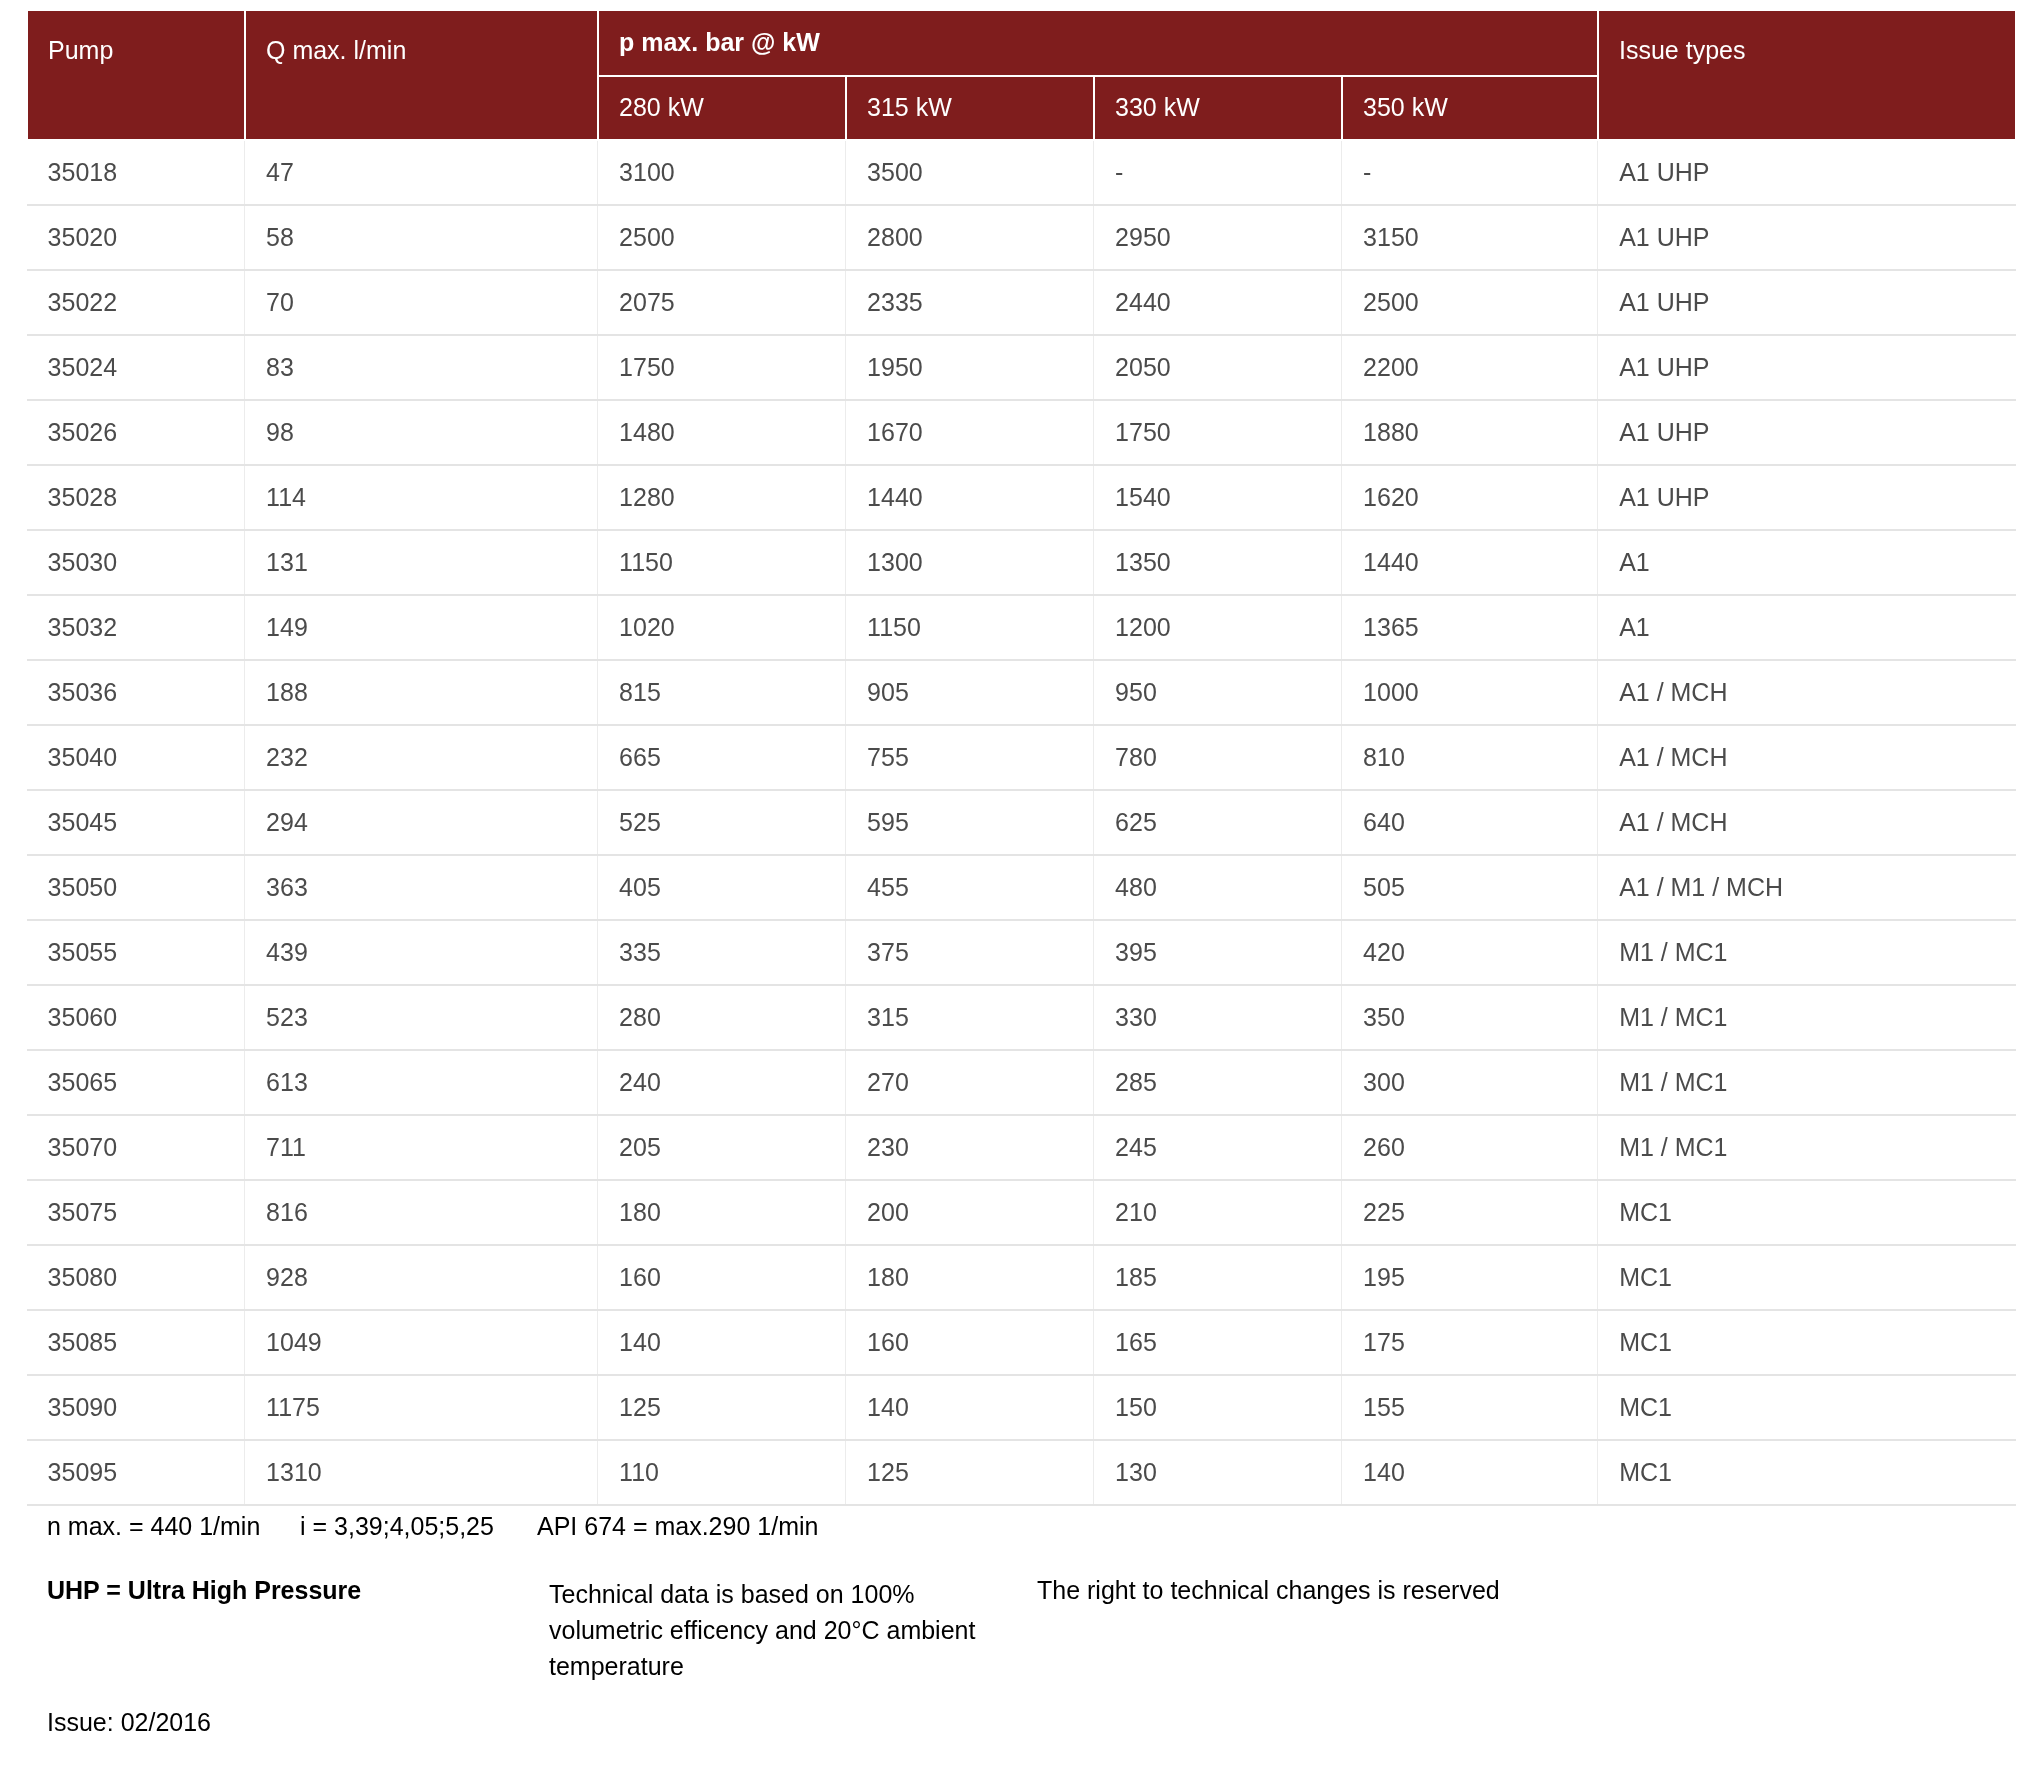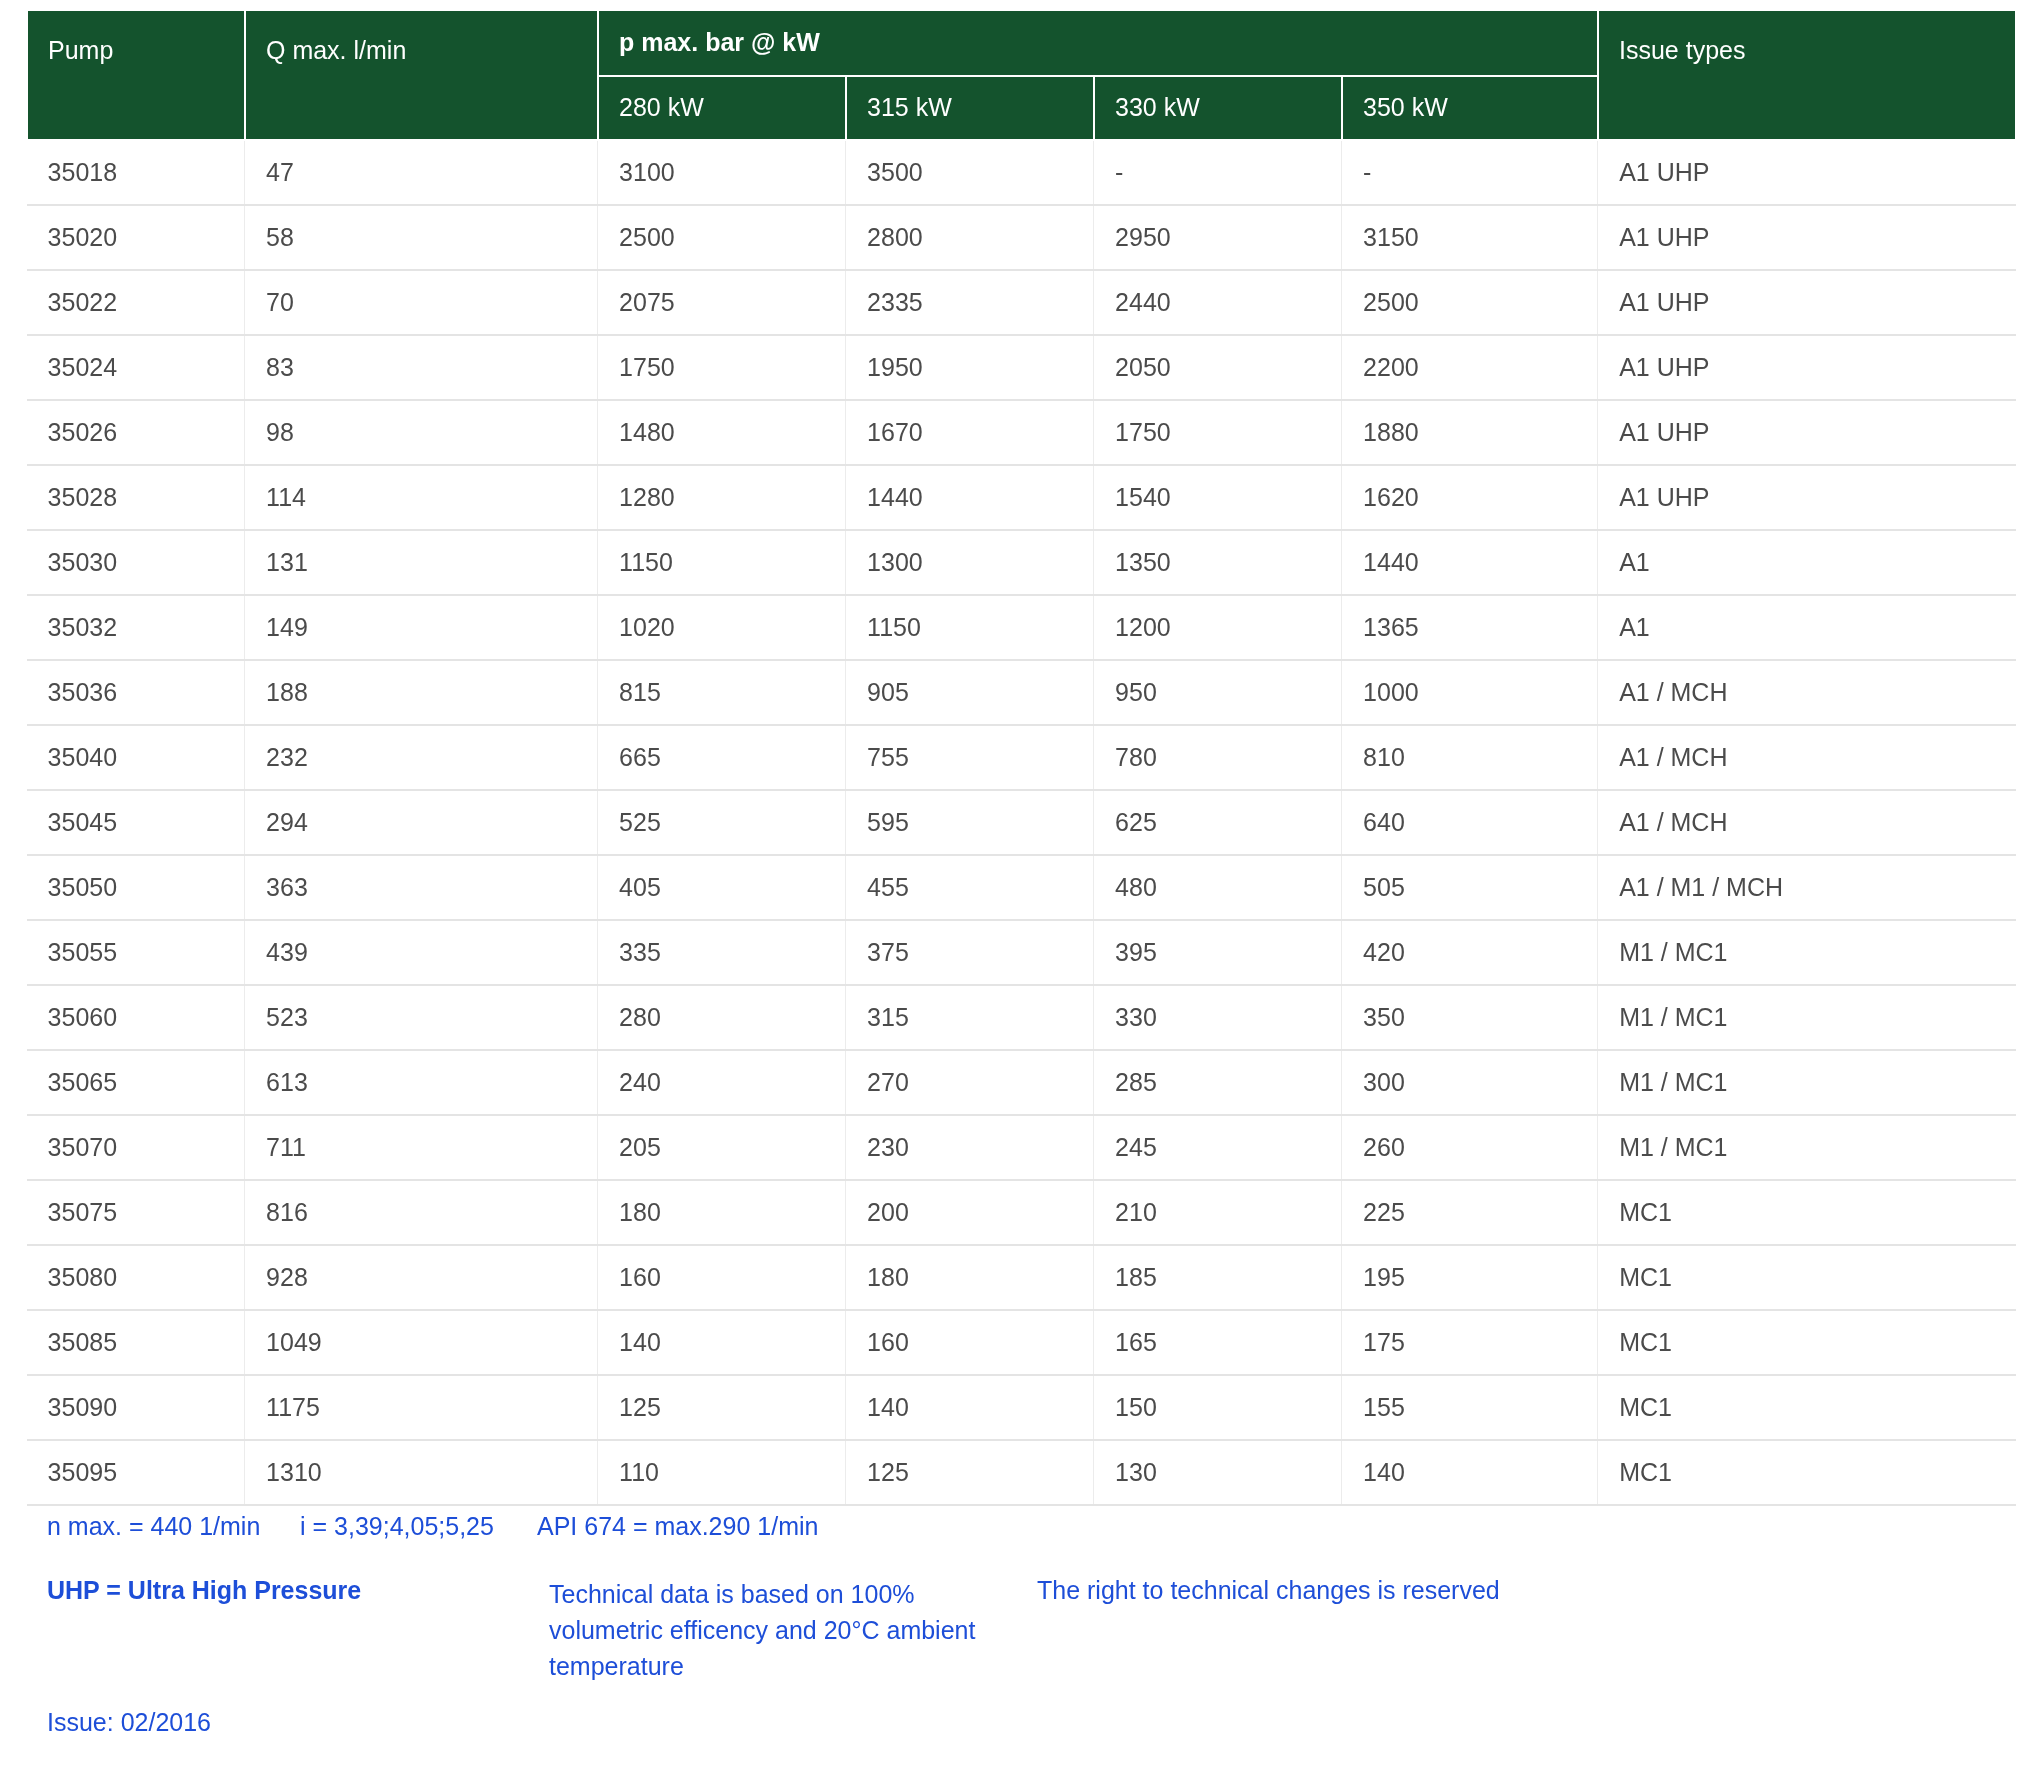--- a/index.html
+++ b/index.html
@@ -14,21 +14,21 @@
   .page { position: absolute; inset: 0; }
 
   table.spec {
     position: absolute; left: 25.6px; top: 8.5px;
     width: 1988px;
     border-collapse: collapse;
     table-layout: fixed;
     font-size: 25px;
   }
   thead th {
-    background: #14532d;
+    background: #7f1d1d;
     color: #ffffff;
     font-weight: normal;
     text-align: left;
     padding-left: 20.4px;
     border: 2.6px solid #ffffff;
   }
   tr.h1 { height: 66px; }
   tr.h2 { height: 64px; }
   th.merged { vertical-align: top; padding-top: 25px; }
   th.group  { vertical-align: middle; font-weight: bold; }
@@ -38,21 +38,21 @@
     height: 65px;
     vertical-align: middle;
     padding-left: 21px;
     border-bottom: 2.6px solid #e4e4e4;
     border-right: 1.7px solid #ececec;
     background: #ffffff;
     color: #4b4b4b;
   }
   tbody td:last-child { border-right: none; }
 
-  .fn { position: absolute; font-size: 25px; color: #1d4ed8; white-space: nowrap; }
+  .fn { position: absolute; font-size: 25px; color: #000000; white-space: nowrap; }
   .fn-seg1 { left: 47px;  top: 1512px; }
   .fn-seg2 { left: 300px; top: 1512px; }
   .fn-seg3 { left: 537px; top: 1512px; }
   .fn-uhp    { left: 47px;   top: 1576px; font-weight: bold; }
   .fn-tech   { left: 549px;  top: 1576px; width: 460px; white-space: normal; line-height: 36px; }
   .fn-rights { left: 1037px; top: 1576px; }
   .fn-conv   { left: 1538px; top: 1576px; line-height: 36px; }
   .fn-issue  { left: 47px;   top: 1708px; }
 </style>
 </head>

